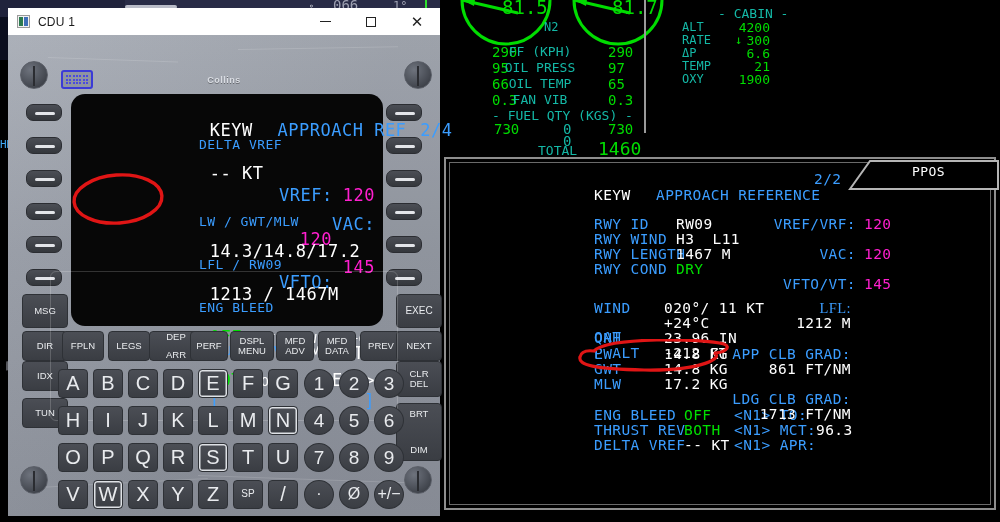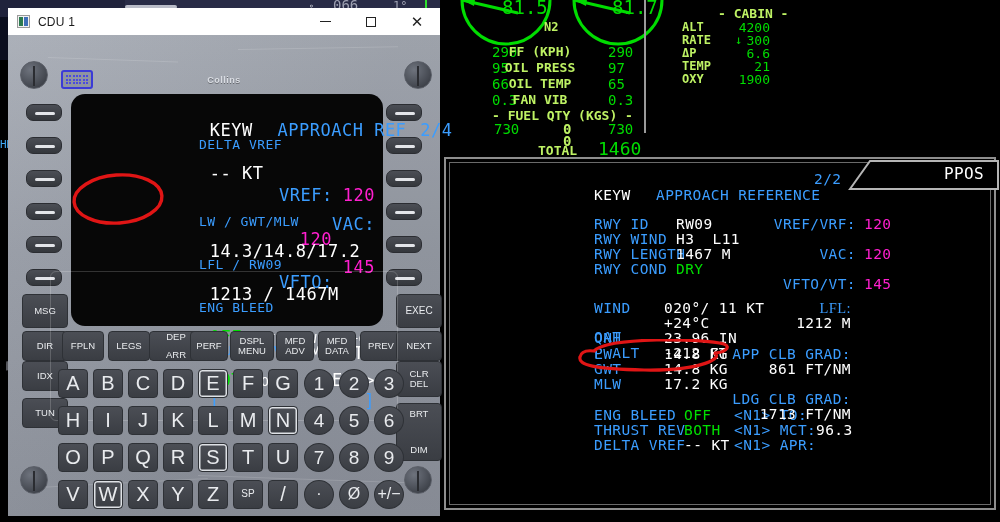--- a/index.html
+++ b/index.html
@@ -90,21 +90,21 @@
   .kbtn.num { border-radius:50%; font-size:19px; }
   .kbtn.boxed { box-shadow: inset 0 0 0 1.5px #dfe2e6; }
   .kbtn.small { font-size:10px; }
   .kbtn.stack { flex-direction:column; }
   .kpad-frame { position:absolute; left:42px; top:236px; width:348px; height:150px;
                 border:1px solid rgba(255,255,255,0.18); border-radius:6px; }
 
   
   .eic { position:absolute; font-family:"DejaVu Sans Mono", monospace; white-space:pre; }
   .eic-g { color:#00dd00; }
-  .eic-w { color:#bef264;font-weight:bold; }
+  .eic-w { color:#14b8a6; }
   .gauge { position:absolute; }
   .divider { position:absolute; background:#9a9a9a; width:2px; }
 
   #mfd { position:absolute; left:444px; top:157px; width:552px; height:353px;
          border:2px solid #8e8e8e; background:#000; }
   #mfd .inner-border { position:absolute; left:3px; top:3px; right:3px; bottom:3px;
                        border:1px solid #6a6a6a; }
   .ppos-tab { position:absolute; right:-2px; top:-2px; height:32px; }
   .mfd-txt { position:absolute; font-family:"DejaVu Sans Mono", monospace;
              font-size:14.5px; white-space:pre; letter-spacing:0.4px; }
@@ -194,21 +194,21 @@
 
   </div>
 
   <div id="mfd">
     <div class="inner-border"></div>
 
     <svg class="ppos-tab" style="left:402px;top:-2px;width:152px;height:34px;" viewBox="0 0 152 34">
       <path d="M 2 32 L 22 4 L 150 4 L 150 32 Z" fill="#000" stroke="#b5b5b5" stroke-width="2"></path>
       <line x1="6" y1="32" x2="150" y2="32" stroke="#b5b5b5" stroke-width="2"></line>
     </svg>
-    <div class="mfd-txt m-w" style="left:466px;top:5px;font-size:16px;margin-left:32px;">PPOS</div>
+    <div class="mfd-txt m-w" style="left:466px;top:5px;font-size:13px;">PPOS</div>
 
     <div class="mfd-txt m-w" style="left:148px;top:28px;">KEYW</div>
     <div class="mfd-txt m-b" style="left:210px;top:28px;">APPROACH REFERENCE</div>
     <div class="mfd-txt m-b" style="left:368px;top:12px;">2/2</div>
 
     <div id="mfd-left1">
         <div class="mfd-txt m-b" style="left:148px;top:57px;">RWY ID</div>
         <div class="mfd-txt m-w" style="left:230px;top:57px;">RW09</div>
         <div class="mfd-txt m-b" style="left:148px;top:72px;">RWY WIND</div>
         <div class="mfd-txt m-w" style="left:230px;top:72px;">H3  L11</div>

